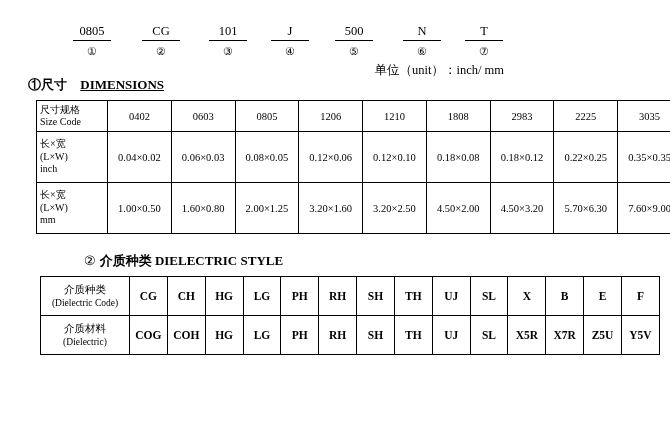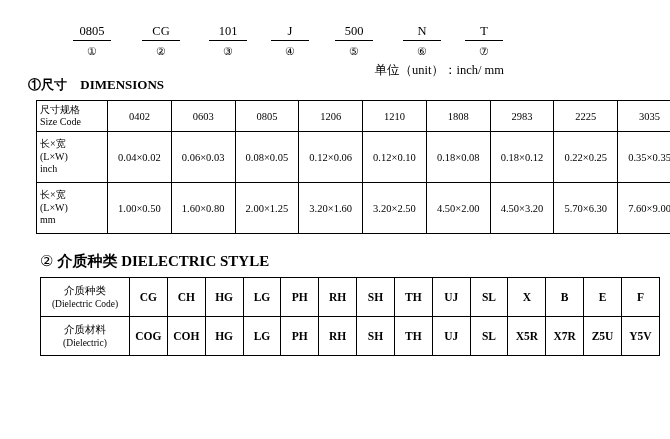--- a/index.html
+++ b/index.html
@@ -62,21 +62,21 @@
     position: relative;
   }
   .sec-title .unit {
     position: absolute;
     right: 60px;
     top: 4px;
     font-size: 12.5px;
     font-weight: normal;
   }
   .sec-title .cn { font-weight: bold; }
-  .sec-title .en { font-weight: bold; margin-left: 10px;}
+  .sec-title .en { font-weight: bold; margin-left: 10px; text-decoration: underline;}
 
   table.grid {
     border-collapse: collapse;
     table-layout: fixed;
     margin-left: 20px;
   }
   table.grid td {
     border: 1px solid #000;
     font-size: 11px;
     text-align: center;
@@ -91,22 +91,23 @@
     padding-left: 3px;
     font-size: 10px;
     line-height: 1.25;
   }
   table.dims td.dcell { font-size: 10.5px; }
   .h-row td { height: 26px; }
   .d-row td { height: 46px; }
 
   .sec-title2 {
     padding: 18px 0 6px 24px;
-    font-size: 15px;
+    font-size: 13px;
     font-weight: bold;
+    margin-left: 44px;
   }
   .sec-title2 .circnum {
     font-weight: normal;
     margin-right: 4px;
   }
 
   table.diel { width: 620px; margin-left: 24px; }
   table.diel td {
     height: 34px;
   }

